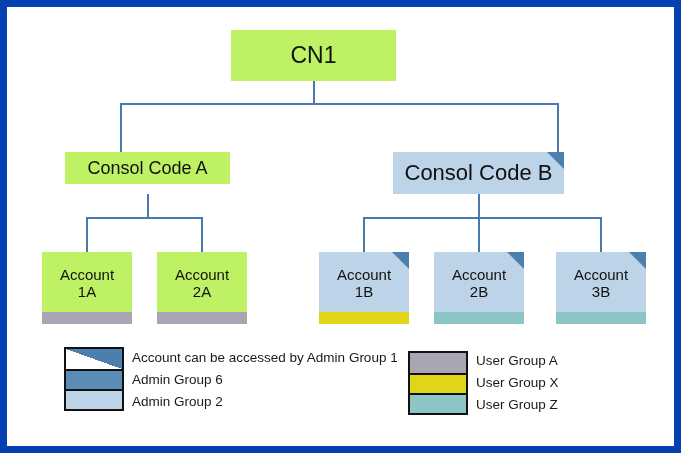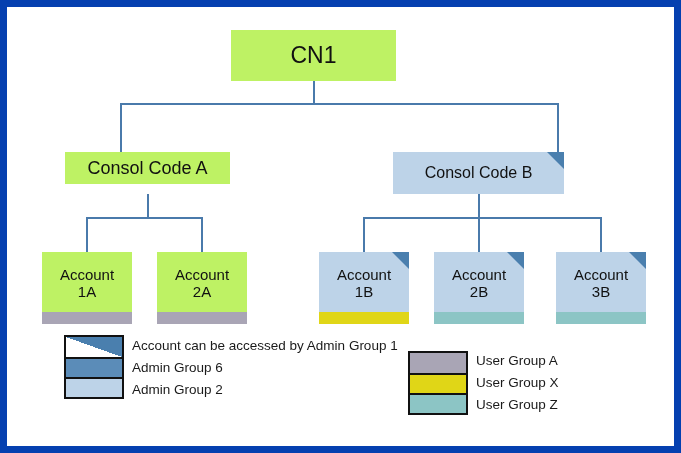--- a/index.html
+++ b/index.html
@@ -93,21 +93,21 @@
     font-size: 23px;
   }
   #node-consol-a {
     left: 58px; top: 145px;
     width: 165px; height: 32px;
     font-size: 18px;
   }
   #node-consol-b {
     left: 386px; top: 145px;
     width: 171px; height: 42px;
-    font-size: 16px;
+    font-size: 22px;
   }
 
   .account-node {
     width: 90px;
     height: 72px;
     font-size: 15px;
     top: 245px;
   }
   .account-node .node-label {
     padding-bottom: 9px;
@@ -127,21 +127,21 @@
   .conn-v { width: 2px; }
   .conn-h { height: 2px; }
 
   
   .legend-block {
     position: absolute;
     display: flex;
     align-items: flex-start;
     z-index: 6;
   }
-  #legend-admin { left: 33px; top: 328px; padding-left: 24px; }
+  #legend-admin { left: 33px; top: 340px; padding-left: 24px; }
   #legend-user  { left: 401px; top: 343px; align-items: center; }
 
   .swatch-stack {
     box-sizing: border-box;
     border: 2px solid #111111;
     width: 60px;
     background: #ffffff;
     flex: 0 0 auto;
   }
   .swatch {

